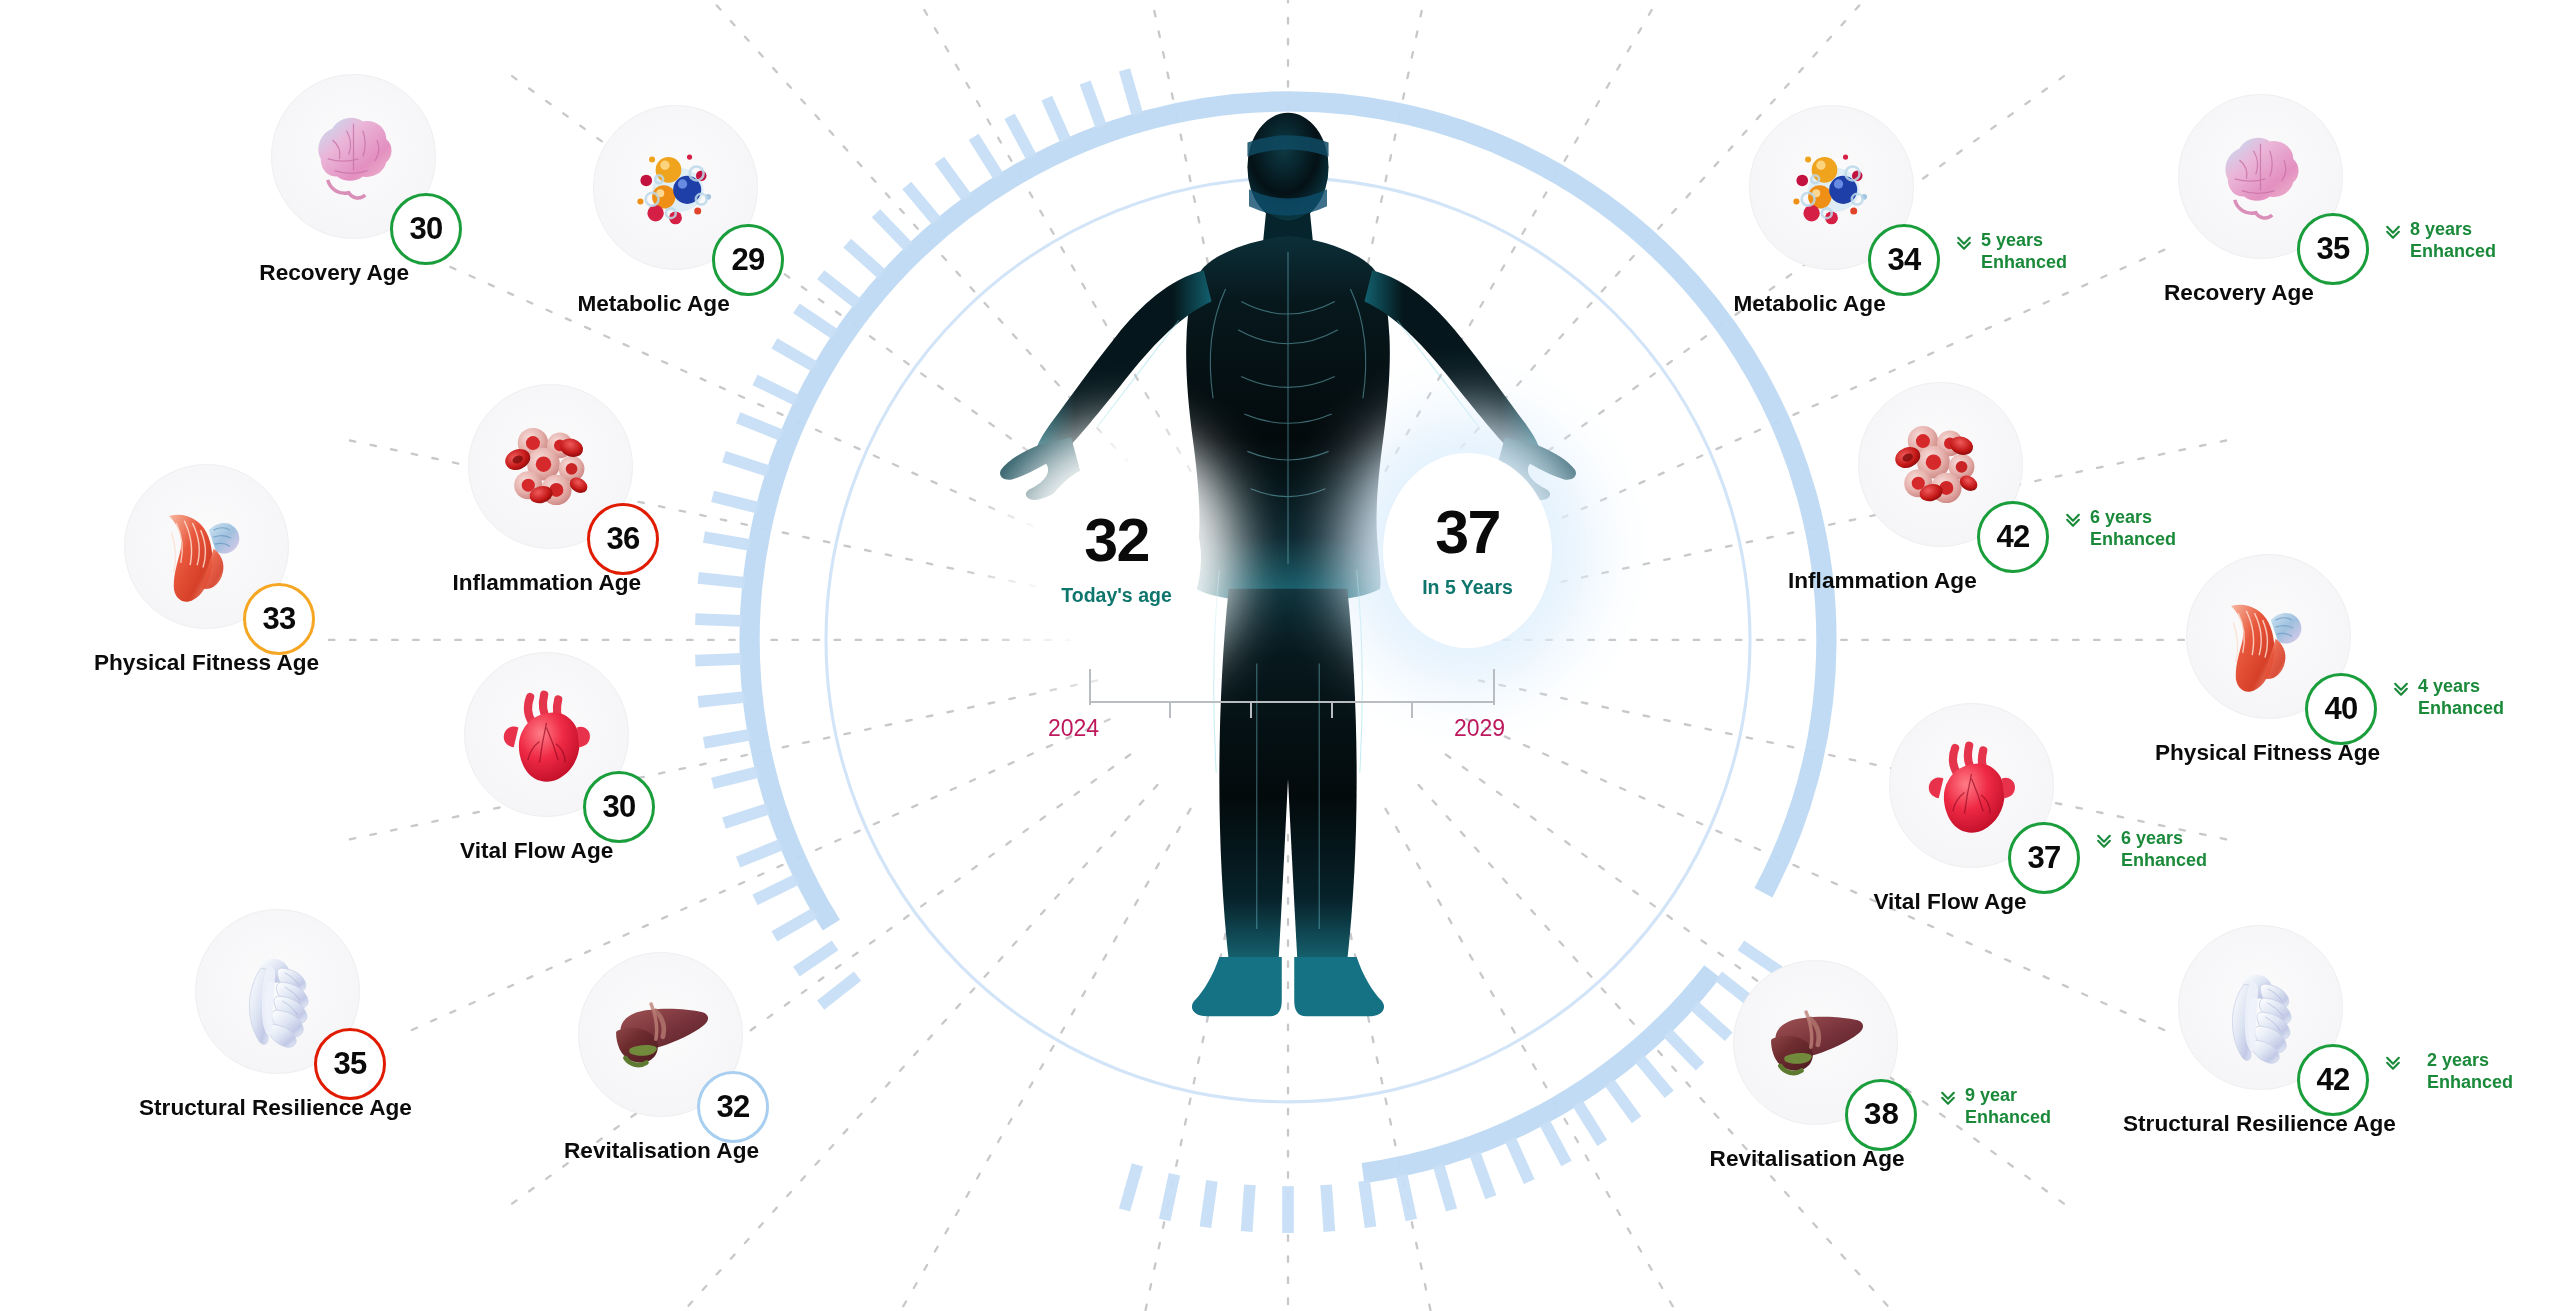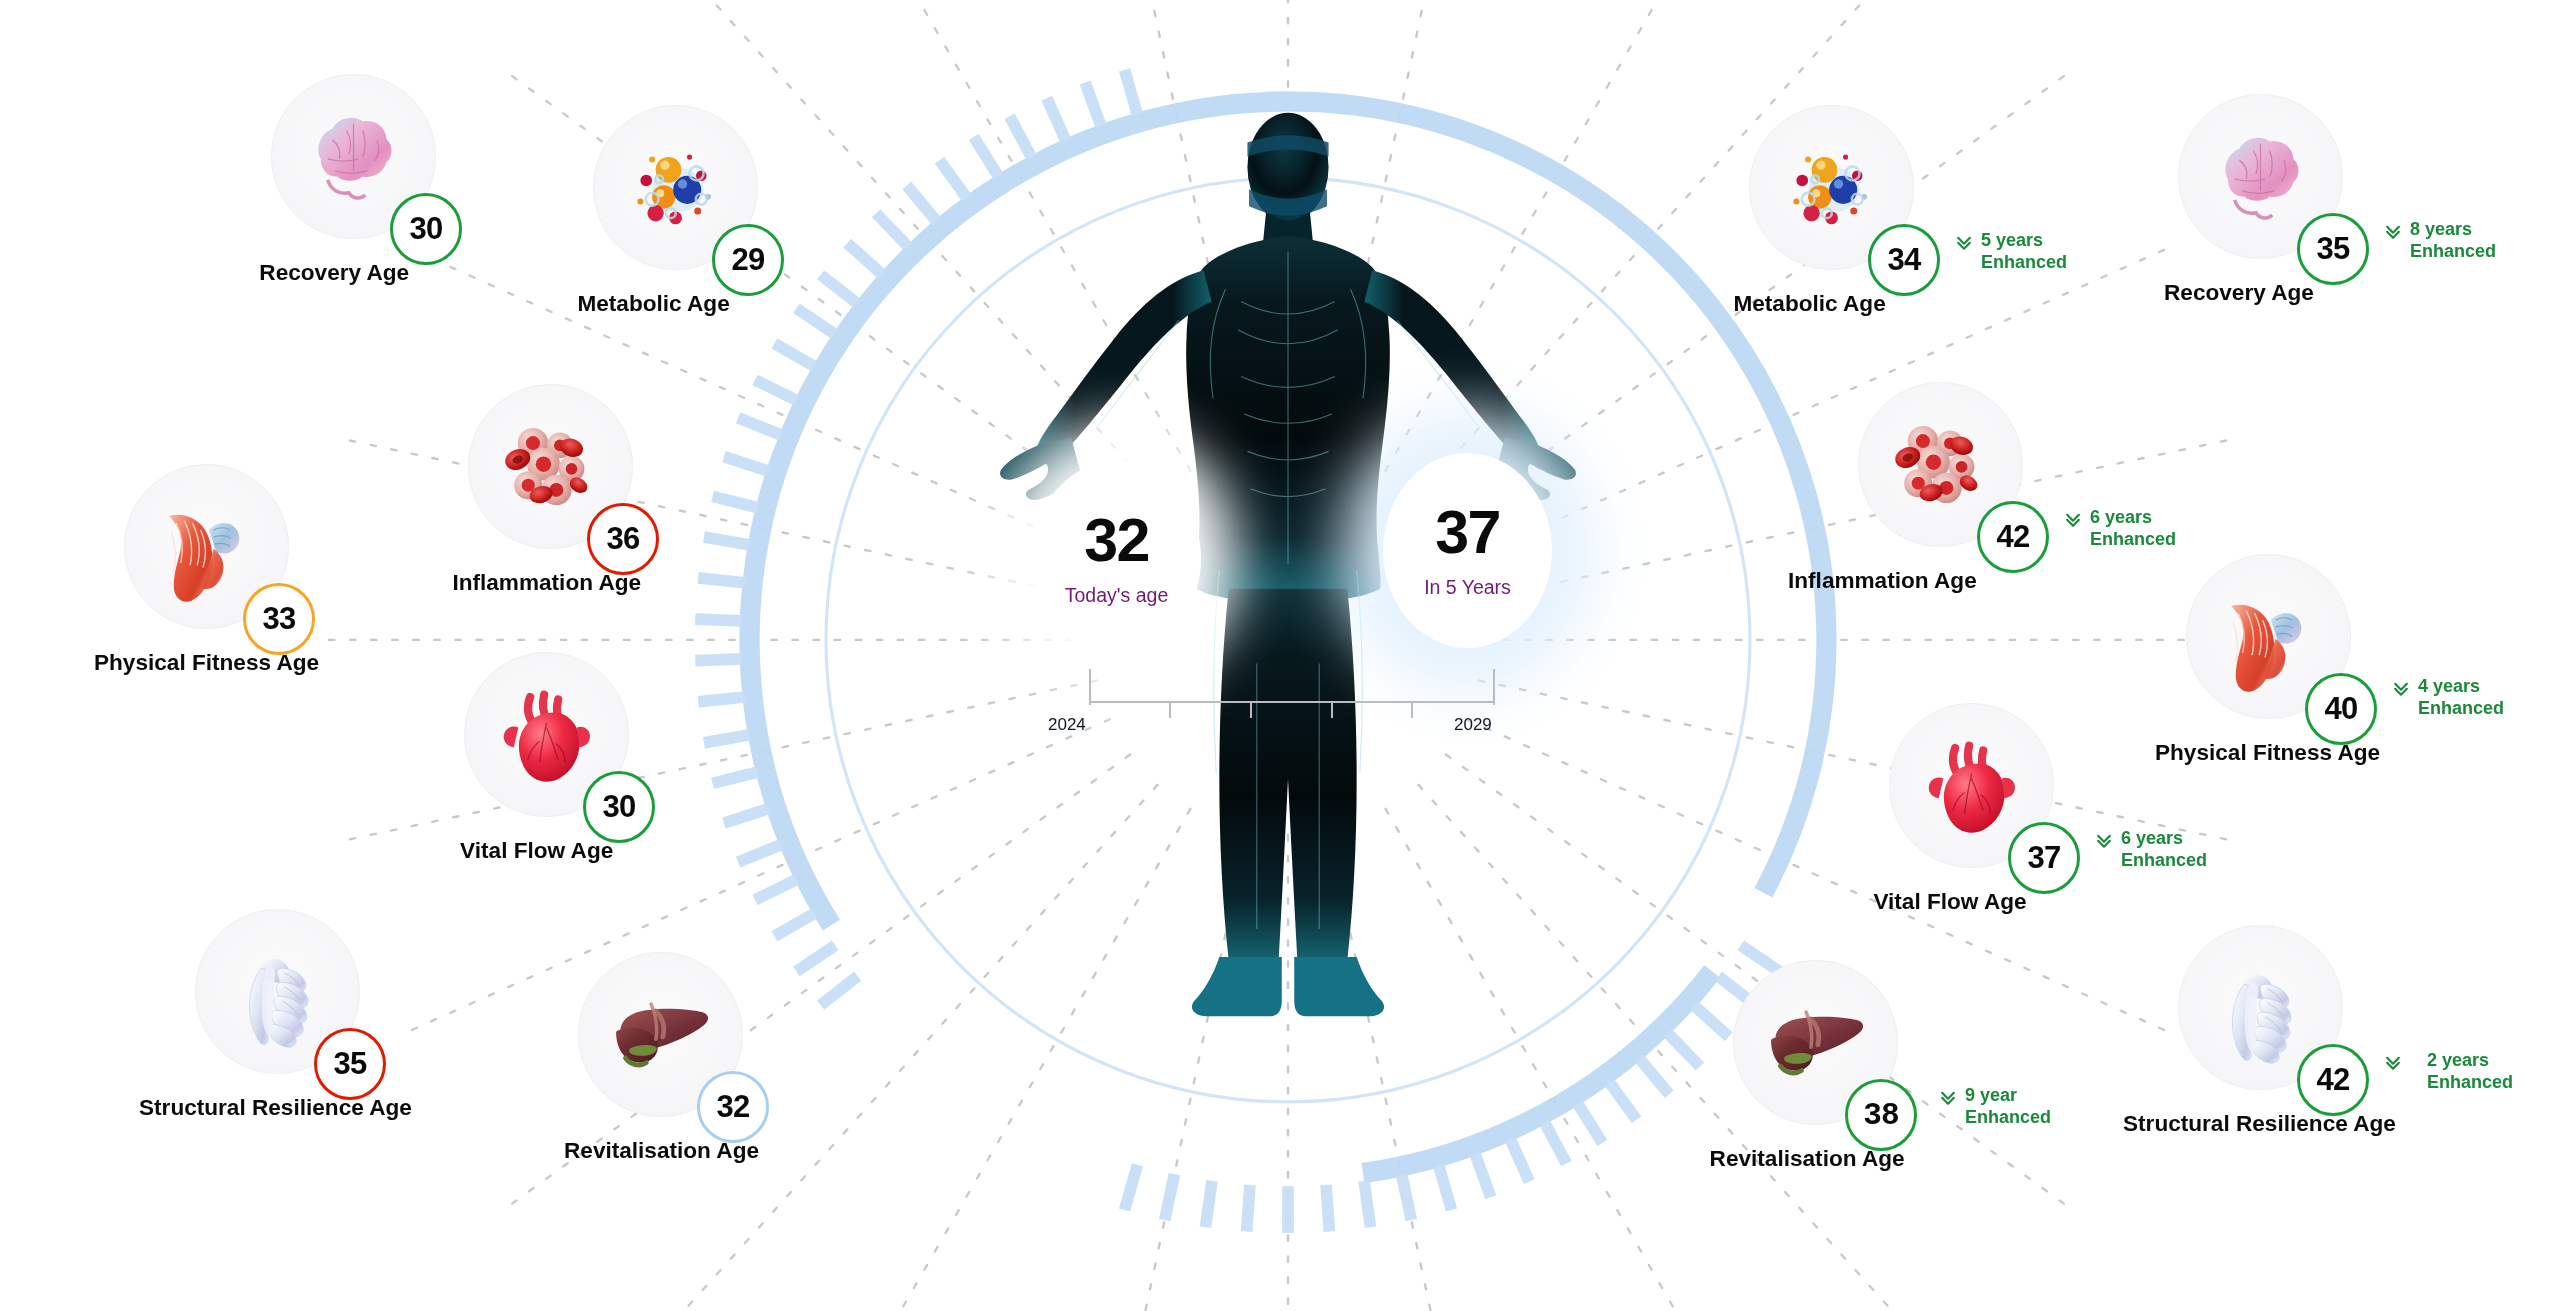--- a/index.html
+++ b/index.html
@@ -10,32 +10,32 @@
   
   .body-wrap { position:absolute; left:1288px; top:648px; transform:translate(-50%,-50%);
       width:593px; height:1093px; }
 
   
   .bubble { position:absolute; width:169px; height:195px; border-radius:50%;
       background:#ffffff; display:flex; flex-direction:column; align-items:center;
       justify-content:center; box-shadow:0 0 55px 36px rgba(255,255,255,0.97); }
   .bubble .val { font-size:61px; font-weight:700; color:#0a0a0a; line-height:1;
       letter-spacing:-1.6px; font-family:"Liberation Sans", sans-serif; }
-  .bubble .cap { font-size:19.5px; color:#701a75; margin-top:12.5px; font-weight:400; }
+  .bubble .cap { font-size:19.5px; color:#0f766e; margin-top:12.5px; font-weight:700; }
   #bubble-today { left:1032px; top:461px; }
   #bubble-future { left:1383px; top:453px;
       box-shadow:0 0 62px 41px rgba(226,240,253,0.95); }
 
   
   .timeline { position:absolute; left:1089px; top:681px; width:406px; height:62px; }
   .tl-axis { position:absolute; left:0; top:20px; width:406px; height:2.3px; background:#B9BCC0; }
   .tl-tick { position:absolute; width:2.3px; background:#B9BCC0; }
   .tl-end { top:-12.5px; height:36px; }
   .tl-mid { top:20px; height:17px; }
-  .tl-year { position:absolute; top:34px; font-size:17px; color:#0f172a; font-weight:400; }
+  .tl-year { position:absolute; top:34px; font-size:23px; color:#be185d; font-weight:400; }
 
   
   .node { position:absolute; }
   .disc { position:relative; width:165px; height:165px; border-radius:50%;
       background:radial-gradient(circle at 50% 45%, #fbfbfc 0%, #f6f6f8 68%, #f3f3f5 100%);
       border:0.8px solid #efeff1; display:flex; align-items:center; justify-content:center;
       overflow:hidden; }
   .disc svg { width:117px; height:117px; }
   .badge { position:absolute; width:72px; height:72px; border-radius:50%;
       background:#fff; border:3.9px solid #1A9E3C;

